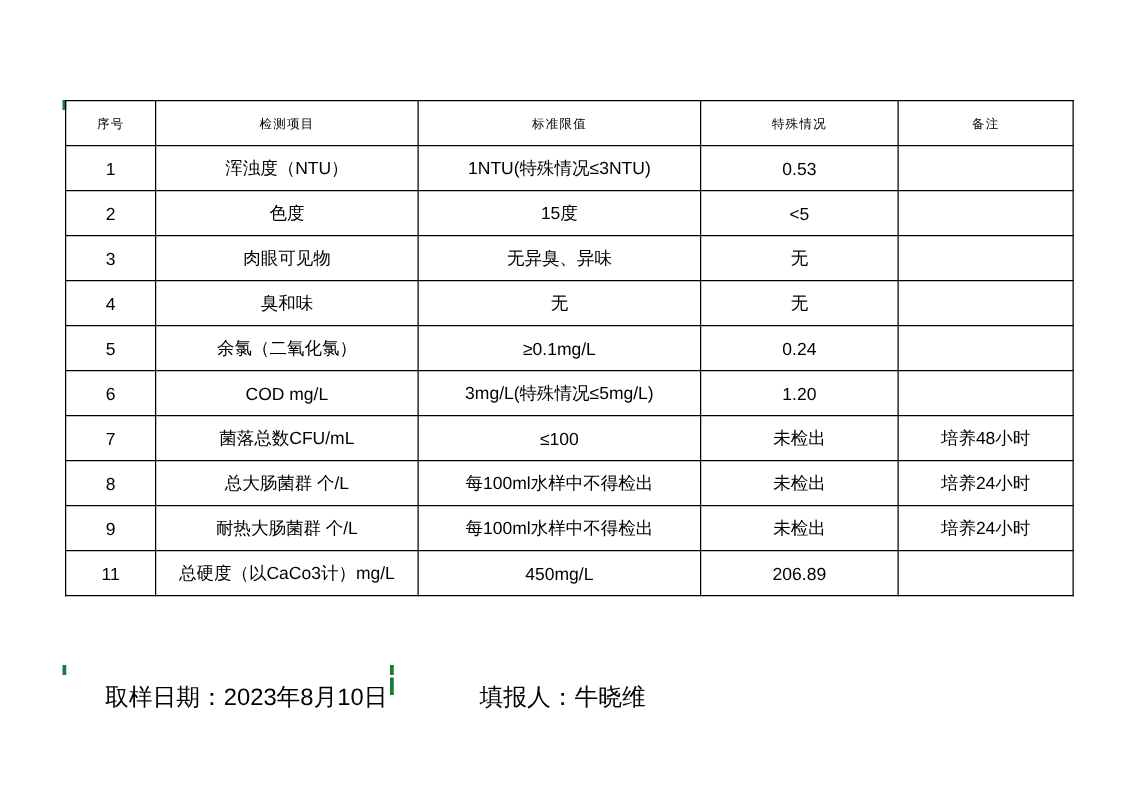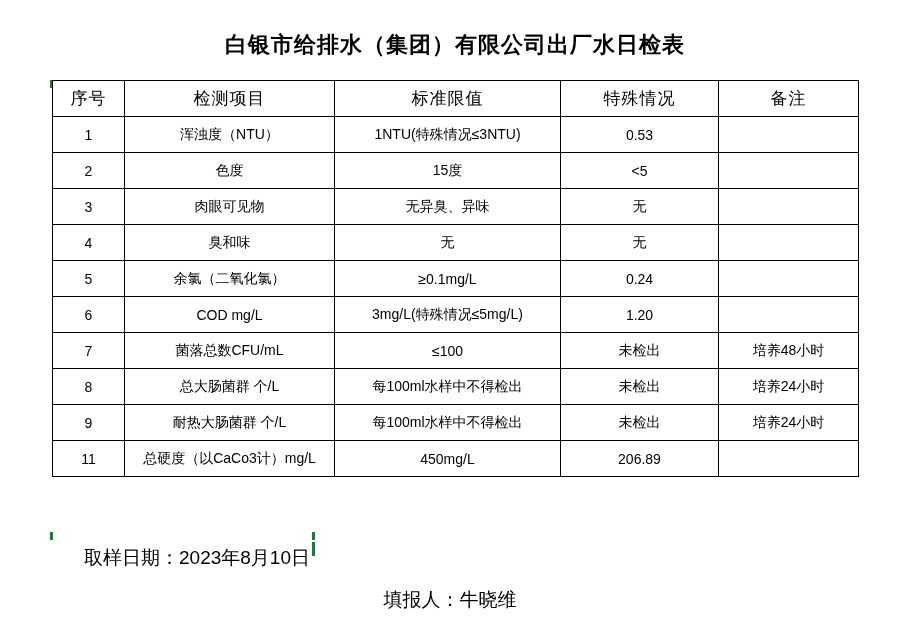--- a/index.html
+++ b/index.html
@@ -49,60 +49,59 @@
     text-align: center;
     vertical-align: middle;
     font-size: 14px;
     font-family: "Liberation Sans", "DejaVu Sans", sans-serif;
     font-weight: normal;
     color: #000;
     overflow: hidden;
     white-space: nowrap;
   }
   table.report thead td {
-    font-size: 17px;
+    font-size: 10px;
     letter-spacing: 1px;
   }
   .col-0 { width: 72px; }
   .col-1 { width: 210px; }
   .col-2 { width: 226px; }
   .col-3 { width: 158px; }
   .col-4 { width: 140px; }
 
   .footer {
     position: absolute;
     left: 52px;
     top: 545px;
     width: 806px;
     display: flex;
     font-size: 19px;
     font-family: "Liberation Sans", "DejaVu Sans", sans-serif;
   }
   .footer .f1 { width: 290px; text-align: center; }
   .footer .f2 { width: 300px; text-align: center; }
-  .footer .f3 { width: 216px; text-align: center; margin-top: 42px; }
+  .footer .f3 { width: 216px; text-align: center; }
 
   
   .marker {
     position: absolute;
     background: #1a7a3c;
     width: 3px;
     height: 8px;
   }
   .marker.m1 { left: 50px; top: 80px; }
   .marker.m2 { left: 50px; top: 532px; }
   .marker.m3 { left: 312px; top: 532px; }
   .marker.m4 { left: 312px; top: 542px; width: 3px; height: 14px; }
 </style>
 </head>
 <body>
 
 <div class="page">
 
-  <div class="title">白银市给排水（集团）有限公司出厂水日检表</div>
 
   <div class="marker m1"></div>
   <div class="marker m2"></div>
   <div class="marker m3"></div>
   <div class="marker m4"></div>
 
   <div class="table-wrap">
     <table class="report">
       <colgroup>
         <col class="col-0">

